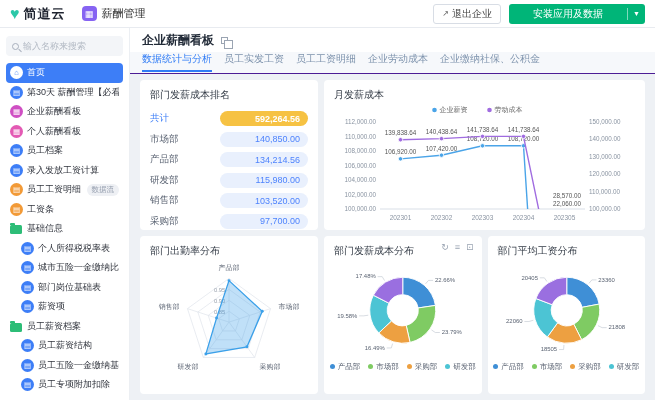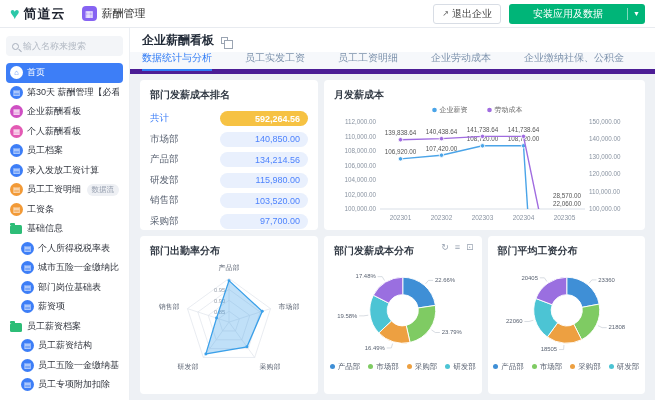--- a/index.html
+++ b/index.html
@@ -31,31 +31,31 @@
 .nav-item.active .nav-ico{background:#fff !important;color:#3d7ef7}
 .nav-label{white-space:nowrap;overflow:hidden;flex:1 1 auto;min-width:0}
 .nav-badge{background:#eef0f4;color:#959eae;font-size:7.5px;padding:1px 5px;border-radius:7px;flex:none}
 .folder-ico{width:12px;height:9px;background:#2dbd77;border-radius:1.5px;position:relative;flex:none;margin:0 1px 0 0;margin-top:2px}
 .folder-ico::before{content:'';position:absolute;top:-2px;left:0;width:5px;height:2px;background:#2dbd77;border-radius:1px 1px 0 0}
 .main{position:absolute;left:130px;top:28px;right:0;bottom:0;background:#eef1f5;overflow:hidden}
 .main-head{display:flex;align-items:center;gap:7px;padding:0 12px;height:24px;background:#fff}
 .page-title{font-size:12px;font-weight:bold;color:#222b38}
 .share-ico{width:7px;height:7px;border:1px solid #9aa4b2;position:relative;cursor:pointer}
 .share-ico::after{content:'';position:absolute;left:2px;top:2px;width:7px;height:7px;border:1px solid #9aa4b2;background:#fff}
-.tabs{display:flex;align-items:center;gap:33px;padding:0 12px;height:22px;background:#f6f8fb;border-bottom:5px solid #4c1d95}
+.tabs{display:flex;align-items:flex-start;gap:12px;padding:0 12px;height:22px;background:#f6f8fb;border-bottom:1px solid #4c1d95}
 .tab{font-size:10px;color:#7e93ad;padding-bottom:4px;border-bottom:2px solid transparent;white-space:nowrap;cursor:pointer}
 .tab.active{color:#2f7bf5;border-color:#2f7bf5}
 .content{position:absolute;top:46px;left:0;right:0;bottom:0;padding:6px 10px;display:flex;flex-direction:column;gap:6px}
 .row1{display:flex;gap:6px;height:150px;flex:none}
 .row2{display:flex;gap:6px;height:158px;flex:none}
 .panel{background:#fff;border-radius:4px;padding:8px 10px;position:relative;overflow:hidden}
 .p-table,.p-radar{width:178px;flex:none}
 .p-line{flex:1;min-width:0}
 .p-pie{flex:1;min-width:0}
-.p-title{font-size:10px;font-weight:bold;color:#323a45}
+.p-title{font-size:10px;font-weight:normal;color:#323a45}
 .t-rows{margin-top:8px;display:flex;flex-direction:column;gap:3.5px}
 .t-row{display:flex;align-items:center;justify-content:space-between;height:17px}
 .t-label{font-size:9.5px;color:#5a6372}
 .t-row.hl .t-label{color:#3d7ef7}
 .t-pill{width:88px;height:15px;border-radius:8px;background:#e9f0fd;color:#4e83fd;font-size:9px;display:flex;align-items:center;justify-content:flex-end;padding:0 8px}
 .t-row.hl .t-pill{background:#f6c243;color:#fff;font-weight:bold}
 .p-icons{position:absolute;top:7px;right:8px;display:flex;gap:6px;color:#9aa4b2;font-size:9px}
 .p-icons span{cursor:pointer;line-height:1}
 svg{display:block}
 .pie-legend{display:flex;justify-content:center;gap:8px;margin-top:1px}

